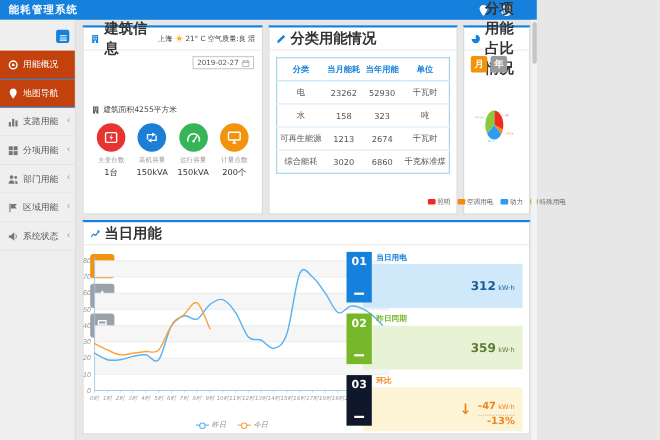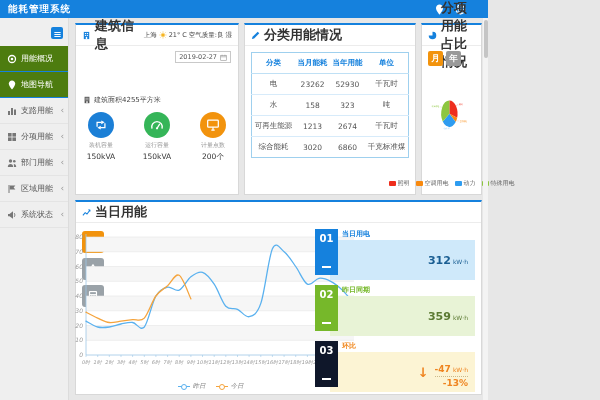--- a/index.html
+++ b/index.html
@@ -13,21 +13,21 @@
   .hicon svg{width:11px;height:11px;display:block;}
   
   .bodyrow{flex:1;display:flex;min-height:0;}
   .sidebar{width:68px;background:#efefef;border-right:1px solid #dcdcdc;position:relative;flex:0 0 auto;}
   .collapse{position:absolute;top:9px;right:5px;width:12px;height:12px;background:#1581dd;border-radius:2px;display:flex;align-items:center;justify-content:center;cursor:pointer;}
   .collapse svg{width:9px;height:9px;}
   #sidebar-items{margin-top:28px;}
   .side-item{height:25px;display:flex;align-items:center;gap:4px;padding:0 4px 0 7px;font-size:8px;color:#555;border-bottom:1px solid #e4e4e4;cursor:pointer;background:#efefef;}
   .side-item .si{width:10px;height:10px;flex:0 0 auto;color:#777;}
   .side-item .si svg{width:10px;height:10px;display:block;}
-  .side-item.active{background:#4d7c0f;color:#fff;border-bottom-color:#1581dd;align-items:center;}
+  .side-item.active{background:#c2410c;color:#fff;border-bottom-color:#1581dd;align-items:center;}
   .side-item.active .si{color:#fff;}
   .side-item .chev{margin-left:auto;color:#999;font-size:9px;line-height:1;}
   .main{flex:1;padding:5px 6px;display:flex;flex-direction:column;gap:5px;min-width:0;}
   .toprow{display:flex;gap:5px;height:172px;flex:0 0 auto;}
   .panel{background:#fff;border:1px solid #d8d8d8;border-top:2px solid #1581dd;display:flex;flex-direction:column;box-sizing:border-box;}
   .phead{height:20px;display:flex;align-items:center;gap:4px;padding:0 6px;border-bottom:1px solid #ececec;flex:0 0 auto;}
   .phead .pico{width:9px;height:9px;color:#1581dd;}
   .phead .pico svg{width:9px;height:9px;display:block;}
   .phead .ptitle{font-size:13px;font-weight:bold;color:#333;}
   
@@ -263,20 +263,30 @@
                     <rect x="3.2" y="2.2" width="1.4" height="1.1" fill="#fff"></rect>
                     <rect x="5.4" y="2.2" width="1.4" height="1.1" fill="#fff"></rect>
                     <rect x="3.2" y="4.3" width="1.4" height="1.1" fill="#fff"></rect>
                     <rect x="5.4" y="4.3" width="1.4" height="1.1" fill="#fff"></rect>
                     <rect x="4.2" y="6.5" width="1.6" height="2.5" fill="#fff"></rect>
                   </svg>
                 </span>
               <span>建筑面积4255平方米</span>
             </div>
             <div id="building-stats">
+                <div class="bstat">
+                  <div class="circ" style="background:#e83430">
+                    <svg viewBox="0 0 10 10">
+                      <rect x="1.4" y="1.8" width="7.2" height="6.4" rx=".8" fill="none" stroke="#fff" stroke-width=".9"></rect>
+                      <path d="M5.7 2.8L3.9 5.3h1.2L4.5 7.2l1.8-2.5H5.1z" fill="#fff"></path>
+                    </svg>
+                  </div>
+                  <div class="bl">主变台数</div>
+                  <div class="bv">1台</div>
+                </div>
                 <div class="bstat">
                   <div class="circ" style="background:#1b7fd6">
                     <svg viewBox="0 0 10 10">
                       <path d="M2.2 6.3V3.1h3.2" stroke="#fff" stroke-width=".9" fill="none"></path>
                       <path d="M5.2 1.7l2.4 1.4-2.4 1.4z" fill="#fff"></path>
                       <path d="M7.8 3.7v3.2H4.6" stroke="#fff" stroke-width=".9" fill="none"></path>
                       <path d="M4.8 5.5L2.4 6.9l2.4 1.4z" fill="#fff"></path>
                     </svg>
                   </div>
                   <div class="bl">装机容量</div>

